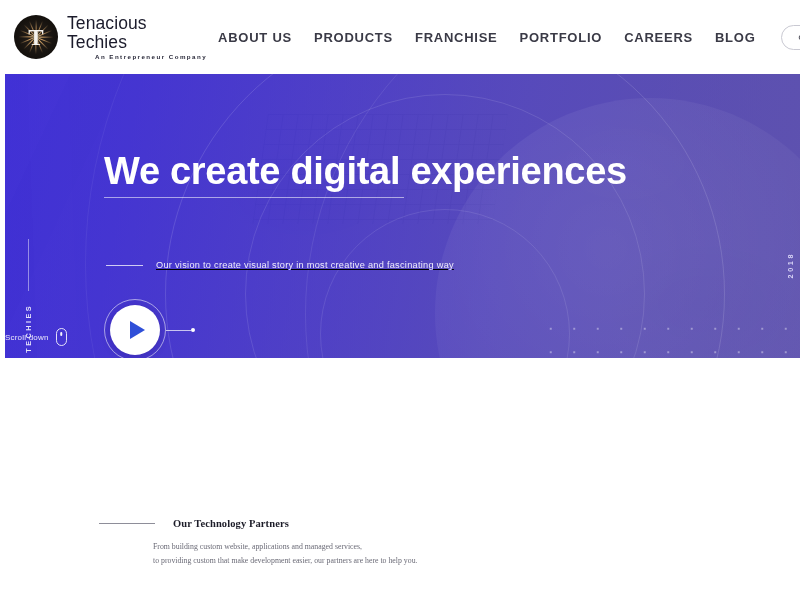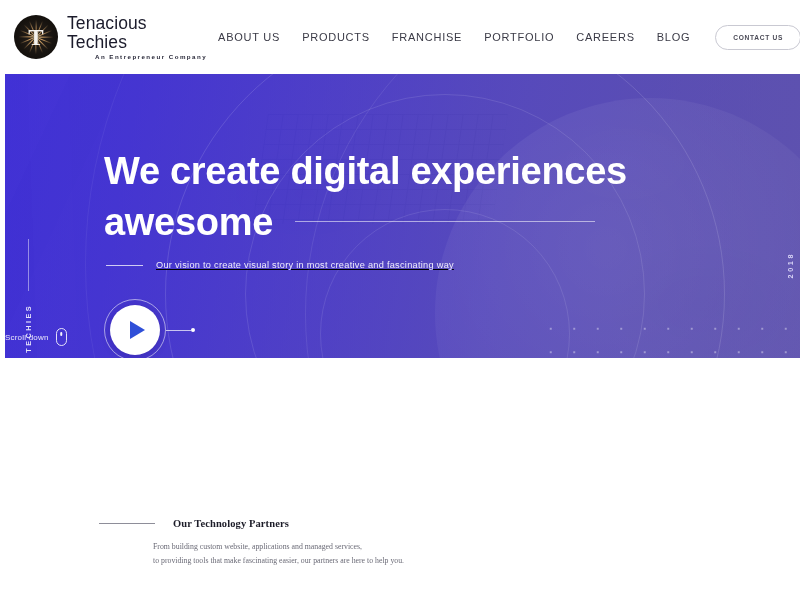--- a/index.html
+++ b/index.html
@@ -39,21 +39,21 @@
     font-size:17.5px; color:#1b1b2b; letter-spacing:.1px;
     font-weight:400; line-height:1.08;
   }
   .brand-tag {
     font-size:6.2px; color:#2a2a3a; letter-spacing:1.45px;
     font-weight:700; margin-top:2px; margin-left:28px; white-space:nowrap;
   }
 
   .nav { margin-left:auto; display:flex; align-items:center; gap:0; }
   .nav-link {
-    font-size:11px; color:#3a3a46; letter-spacing:.75px; font-weight:400;
+    font-size:13px; color:#3a3a46; letter-spacing:.75px; font-weight:700;
     padding:6px 11px; text-decoration:none; white-space:nowrap; cursor:pointer;
   }
   .contact-btn {
     margin-left:14px; border:1px solid #c9c9d2; border-radius:20px;
     padding:8px 17px; font-size:6.6px; letter-spacing:.7px; color:#4a4a56;
     font-weight:600; background:transparent; cursor:pointer; white-space:nowrap;
   }
   .menu-btn {
     margin-left:11px; width:28px; height:28px; border-radius:50%;
     border:1px solid #c9c9d2; display:flex; flex-direction:column;
@@ -251,21 +251,20 @@
   <div class="ring r1"></div>
   <div class="ring r2"></div>
   <div class="ring r3"></div>
   <div class="dotgrid"></div>
 
   <div class="hero-inner">
 
     <div class="headline">
       <div class="l1">We create digital experiences</div>
       <div class="l2">
-        <span>awesome</span>
         <span class="hl-rule"></span>
       </div>
     </div>
 
     <div class="subline">
       <span class="sub-rule"></span>
       <span class="sub-text">Our vision to create visual story in most creative and fascinating way</span>
     </div>
 
     <div class="cta-row">
@@ -296,15 +295,15 @@
   </div>
 </section>
 
 <section class="partners">
   <div class="partners-head">
     <span class="ph-rule"></span>
     <span class="ph-title">Our Technology Partners</span>
   </div>
   <div class="partners-body">
     <div>From building custom website, applications and managed services,</div>
-    <div>to providing tools that make fascinating easier, our partners are here to help you.</div>
+    <div>to providing custom that make development easier, our partners are here to help you.</div>
   </div>
 </section>
 
 </body></html>

